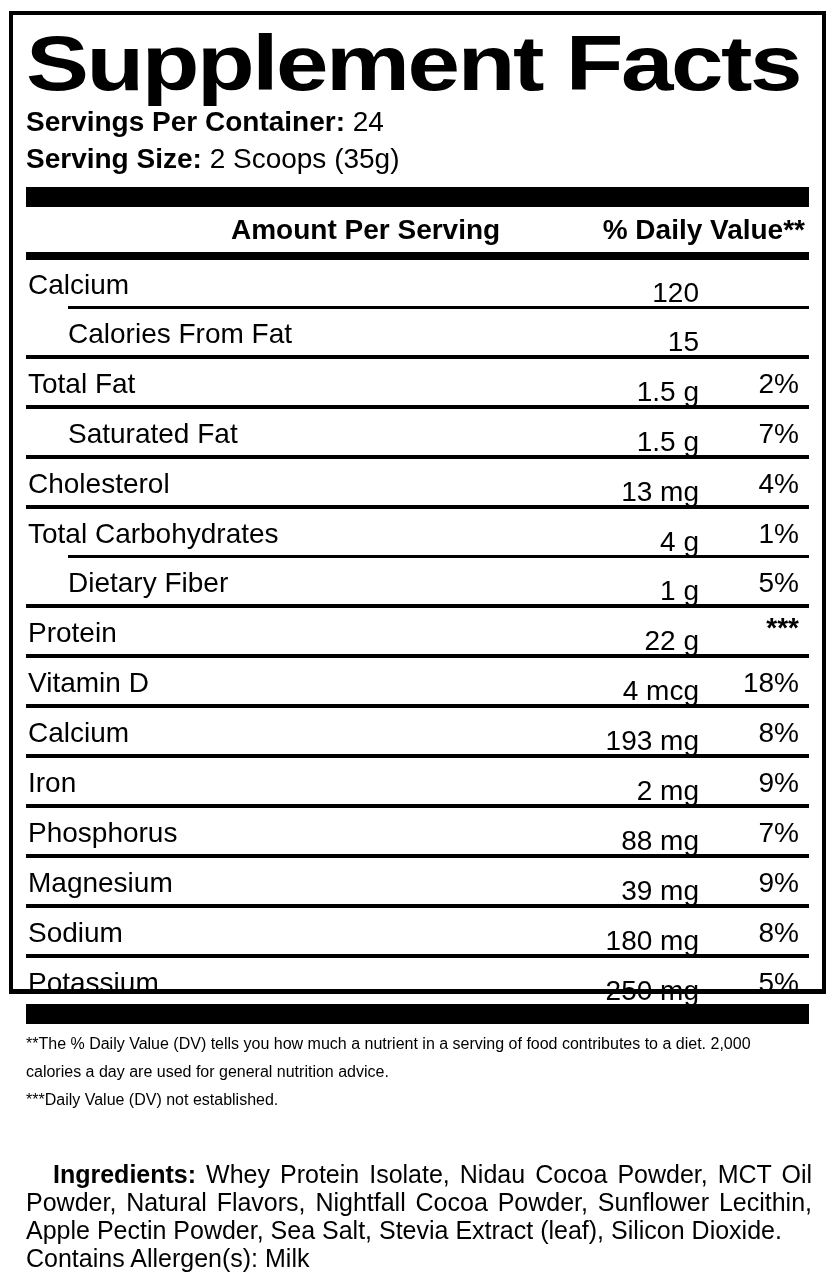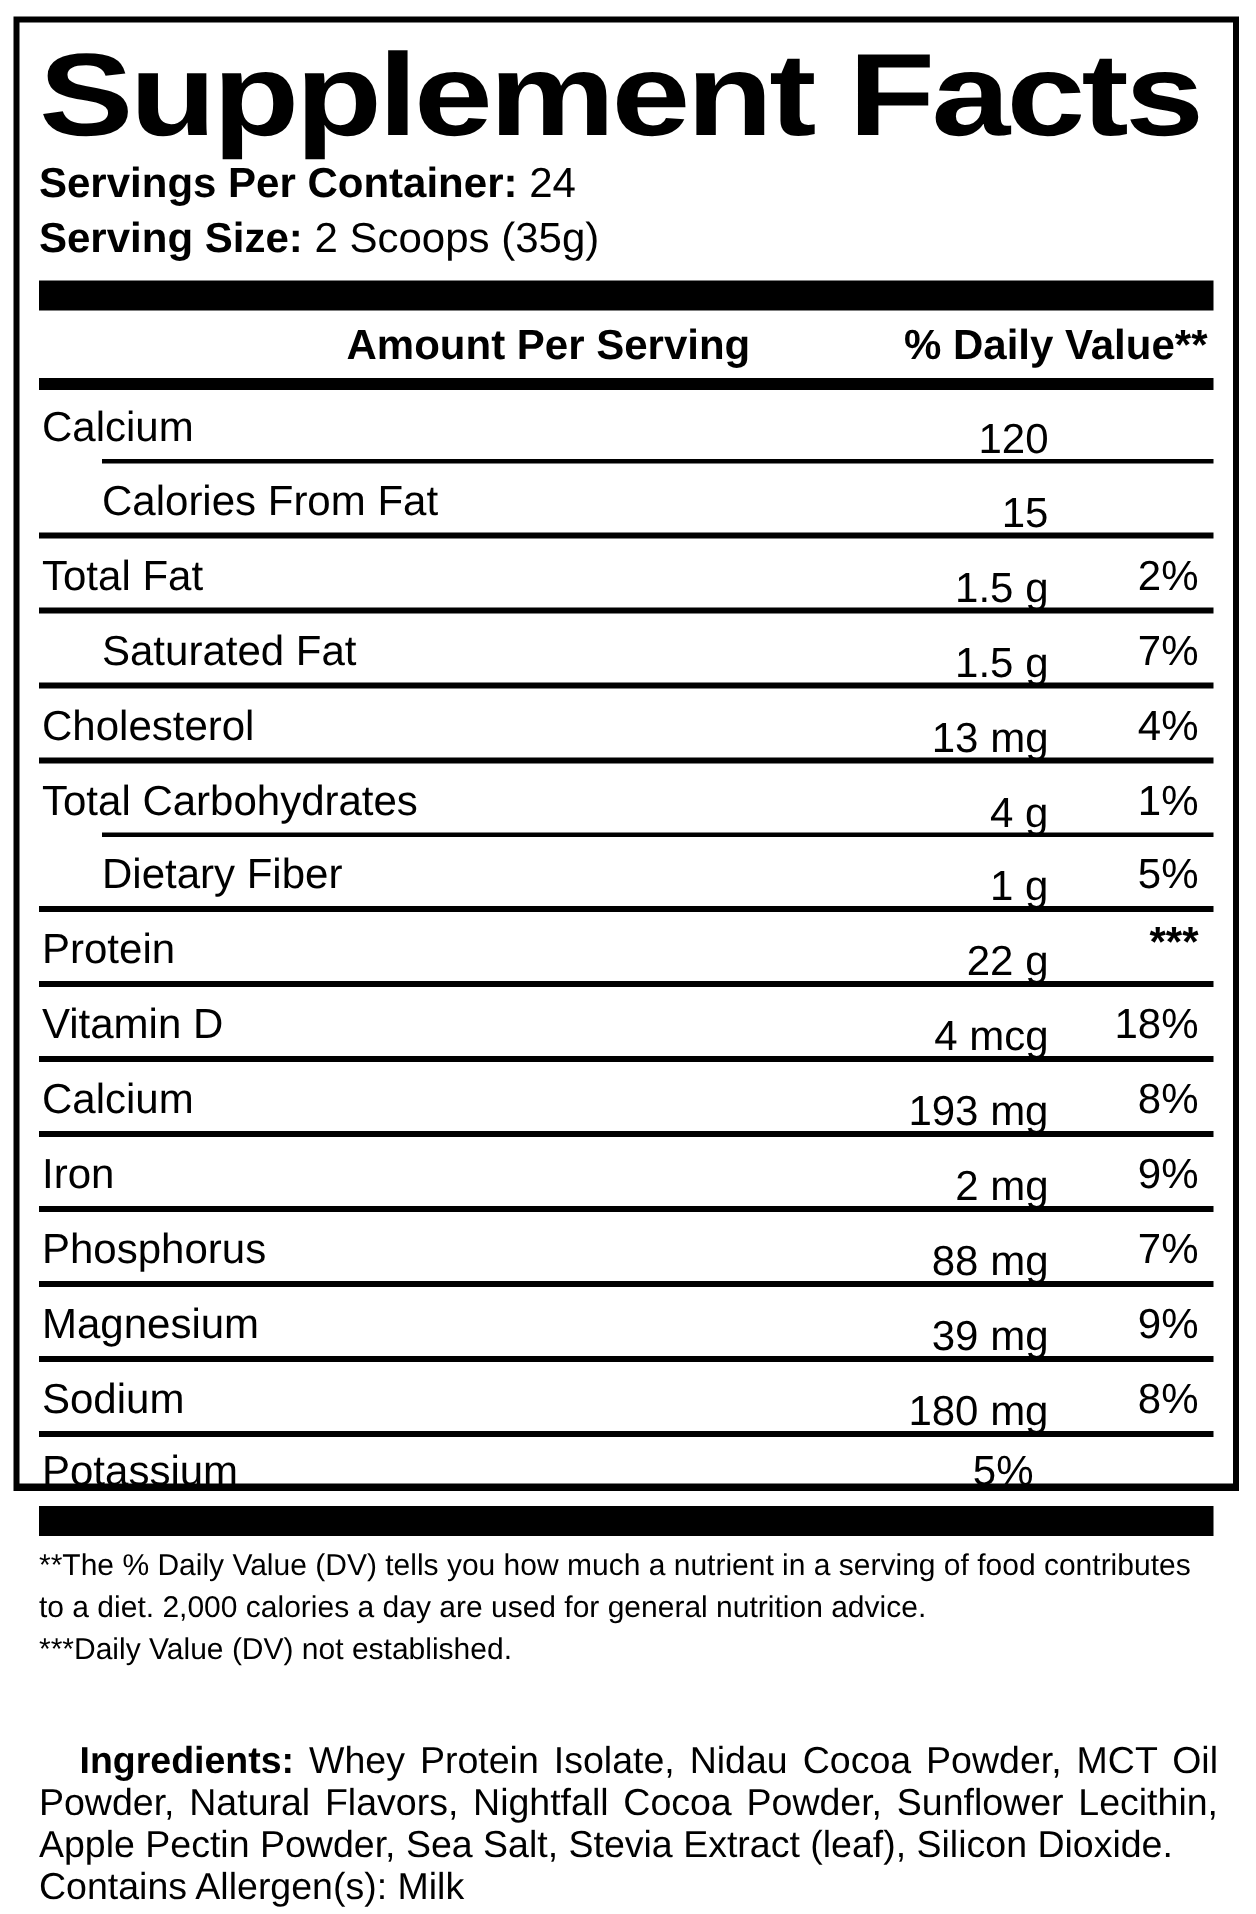--- a/index.html
+++ b/index.html
@@ -77,21 +77,21 @@
   .nrow.indent .c-label { padding-left: 42px; }
   .nrow .c-amount { text-align: right; white-space: nowrap; margin-top: 17px; }
   .nrow .c-dv { text-align: right; padding-right: 10px; white-space: nowrap; }
   .nrow .c-dv.stars { font-weight: bold; align-self: start; padding-top: 4px; }
 
   .div-full { height: 4px; background: #000; }
   .div-indent { height: 3px; background: #000; margin-left: 42px; }
 
   .footnotes {
     padding-top: 6px;
-    font-size: 20px;
+    font-size: 16px;
     line-height: 28px;
   }
   .footnotes p { margin: 0; }
 
   .ingredients-block {
     position: absolute;
     left: 26px;
     top: 1160px;
     width: 786px;
     font-size: 25px;
@@ -212,20 +212,21 @@
   </div>
       <div class="div-full"></div>
       <div class="nrow">
     <span class="c-label">Sodium</span>
     <span class="c-amount">180 mg</span>
     <span class="c-dv">8%</span>
   </div>
       <div class="div-full"></div>
       <div class="nrow">
     <span class="c-label">Potassium</span>
+    <span class="c-amount">250 mg</span>
     <span class="c-dv">5%</span>
   </div>
     </div>
 
   <div class="thick-bar"></div>
 
   <div class="footnotes">
     <p>**The % Daily Value (DV) tells you how much a nutrient in a serving of food contributes to a diet. 2,000 calories a day are used for general nutrition advice.</p>
     <p>***Daily Value (DV) not established.</p>
   </div>

